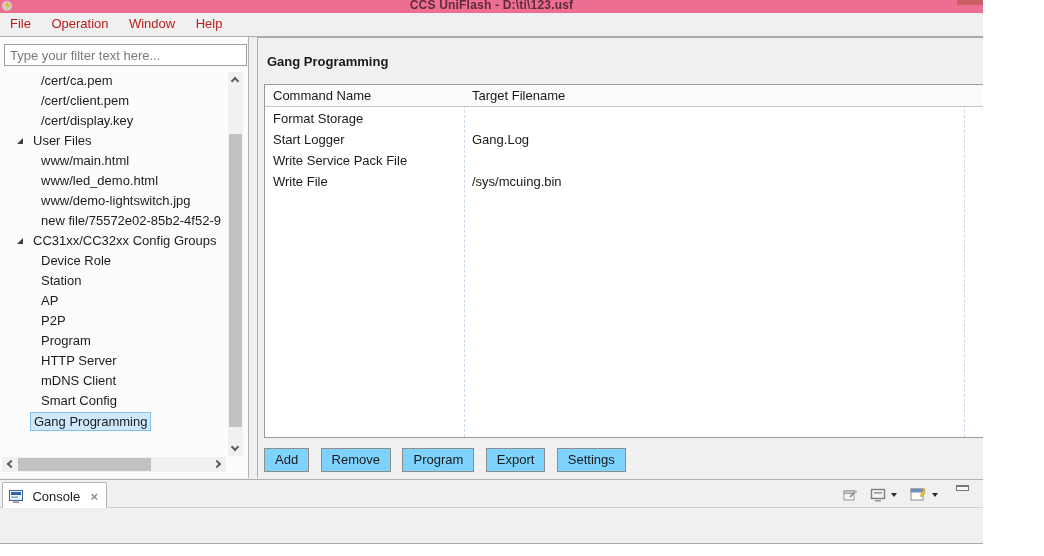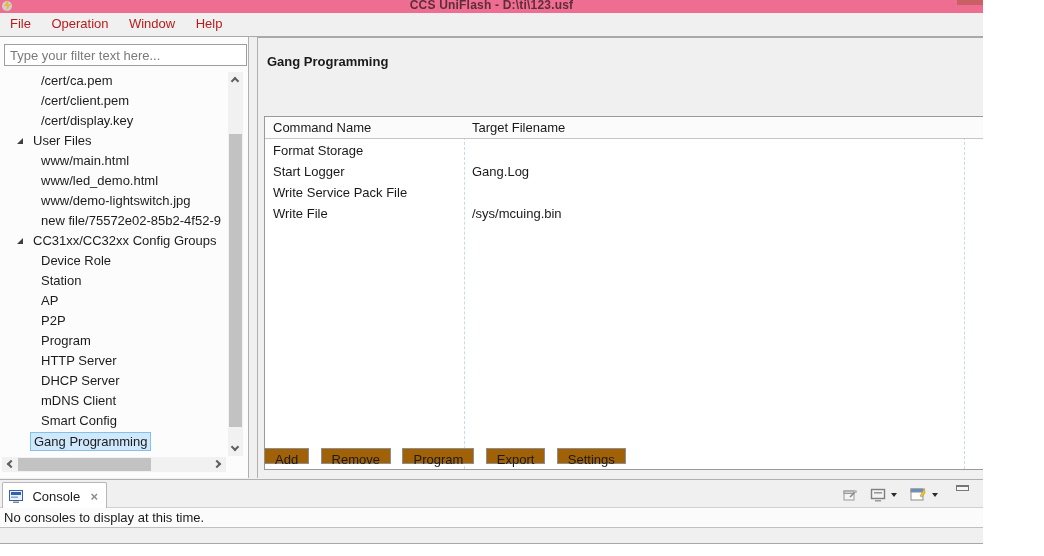--- a/index.html
+++ b/index.html
@@ -39,35 +39,35 @@
   .sb-btn { position:absolute; width:15px; height:15px; }
   .chev { position:absolute; width:6px; height:6px; border-left:2px solid #5f5f5f; border-top:2px solid #5f5f5f; }
   .chev.up    { left:4px; top:6px;  transform:rotate(45deg); }
   .chev.down  { left:4px; top:3px;  transform:rotate(225deg); }
   .chev.left  { left:6px; top:4px;  transform:rotate(-45deg); }
   .chev.right { left:3px; top:4px;  transform:rotate(135deg); }
 
   
   .right-panel { position:absolute; left:257px; top:0; width:726px; height:441px; background:#f0f0f0; border-left:1px solid #b0b0b0; border-top:1px solid #a8a8a8; }
   .panel-heading { position:absolute; left:9px; top:16px; font-size:13px; font-weight:bold; color:#1a1a1a; }
-  .table-box { position:absolute; left:6px; top:46px; width:720px; height:354px; background:#ffffff; border:1px solid #9a9a9a;margin-top:32px; }
+  .table-box { position:absolute; left:6px; top:46px; width:720px; height:354px; background:#ffffff; border:1px solid #9a9a9a; }
   .tbl-header { position:absolute; left:0; top:0; width:100%; height:22px; background:#fbfbfb; border-bottom:1px solid #c6c6c6; }
   .tbl-header .hc { position:absolute; top:0; height:22px; line-height:22px; font-size:13px; color:#1a1a1a; padding-left:8px; }
   .hc.c1 { left:0; width:199px; }
   .hc.c2 { left:199px; width:500px; }
   .col-sep { position:absolute; top:0; bottom:0; width:0; border-left:1px dashed #c9d9ec; }
   .col-sep.s1 { left:199px; }
   .col-sep.s2 { left:699px; }
   .tbl-body { position:absolute; left:0; top:23px; width:100%; }
   .tbl-row { height:21px; line-height:21px; font-size:13px; color:#1a1a1a; position:relative; }
   .tbl-row .cmd { position:absolute; left:8px; width:185px; }
   .tbl-row .tgt { position:absolute; left:207px; width:480px; }
 
   .button-row { position:absolute; left:6px; top:410px; height:25px; white-space:nowrap; }
-  .btn { display:inline-block; height:16px; line-height:22px; padding:0 10px; margin-right:7px; background:#a16207; border:1px solid #8e8e8e; font-size:13px; color:#1a1a1a; cursor:default; }
+  .btn { display:inline-block; height:24px; line-height:22px; padding:0 10px; margin-right:7px; background:#7dd3fc; border:1px solid #8e8e8e; font-size:13px; color:#1a1a1a; cursor:default; }
 
   
   .console { position:absolute; left:0; top:479px; width:983px; height:65px; background:#f0f0f0; border-top:1px solid #b0b0b0; }
   .tab-bar { position:absolute; left:0; top:0; width:100%; height:28px; border-bottom:1px solid #d0d0d0; }
   .console-tab { position:absolute; left:2px; top:2px; height:26px; background:#ffffff; border:1px solid #b6b6b6; border-bottom:none; border-radius:2px 2px 0 0; padding:0 8px 0 6px; line-height:25px; white-space:nowrap; }
   .console-tab .tab-label { font-size:13px; color:#1a1a1a; margin:0 6px 0 5px; }
   .tab-close { font-size:13px; font-weight:bold; color:#8d8d8d; cursor:default; }
   .tab-icon { display:inline-block; vertical-align:-2px; }
 
   .console-toolbar { position:absolute; right:14px; top:5px; height:18px; white-space:nowrap; }
@@ -112,21 +112,20 @@
         <div class="tree-item lvl2"><span class="lbl">www/led_demo.html</span></div>
         <div class="tree-item lvl2"><span class="lbl">www/demo-lightswitch.jpg</span></div>
         <div class="tree-item lvl2"><span class="lbl">new file/75572e02-85b2-4f52-9</span></div>
         <div class="tree-item lvl1"><span class="tri"></span><span class="lbl">CC31xx/CC32xx Config Groups</span></div>
         <div class="tree-item lvl2"><span class="lbl">Device Role</span></div>
         <div class="tree-item lvl2"><span class="lbl">Station</span></div>
         <div class="tree-item lvl2"><span class="lbl">AP</span></div>
         <div class="tree-item lvl2"><span class="lbl">P2P</span></div>
         <div class="tree-item lvl2"><span class="lbl">Program</span></div>
         <div class="tree-item lvl2"><span class="lbl">HTTP Server</span></div>
-        <div class="tree-item lvl2"><span class="lbl">DHCP Server</span></div>
         <div class="tree-item lvl2"><span class="lbl">mDNS Client</span></div>
         <div class="tree-item lvl2"><span class="lbl">Smart Config</span></div>
         <div class="tree-item lvl1 selected"><span class="lbl">Gang Programming</span></div>
       </div>
 
       <div class="vscroll">
         <div class="sb-btn" style="top:0;">
             <span class="chev up"></span>
           </div>
         <div class="thumb"></div>
@@ -210,17 +209,16 @@
           <rect x="5" y="12" width="6" height="1.5" fill="#9a9a9a"></rect>
         </svg><span class="dd-arrow"></span>
         <svg class="tb-icon" width="17" height="15" viewBox="0 0 17 15">
           <rect x="1" y="2" width="12" height="11" fill="#fdfdfd" stroke="#8d8d8d"></rect>
           <rect x="1" y="2" width="12" height="3" fill="#5a8fd6" stroke="#8d8d8d"></rect>
           <path d="M10 9 L13 4 L14.5 1.5 L15 6 L12 10 Z" fill="#e8c33c" stroke="#b9962a" stroke-width="0.6"></path>
         </svg><span class="dd-arrow"></span>
         <span class="min-icon"></span>
       </div>
     </div>
-    <div class="console-msg">No consoles to display at this time.</div>
     <div class="console-status"></div>
   </div>
 
 </div>
 
 </body></html>

